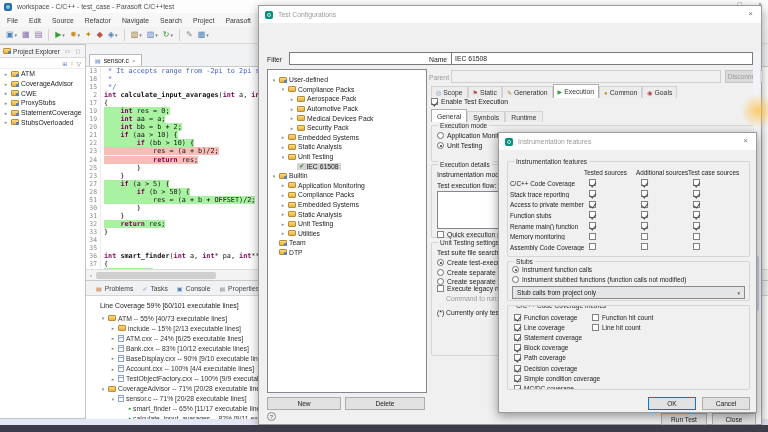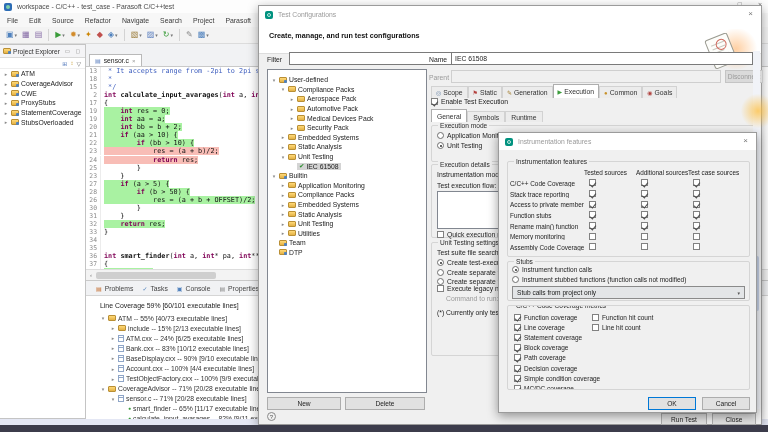--- a/index.html
+++ b/index.html
@@ -321,21 +321,21 @@
         </div>
         <div class="cl">
           <span class="ln">27</span>
           <span class="ct"><span class="seg g">    <span class="kw">if</span> (a &gt; 5) {</span></span>
         </div>
         <div class="cl">
           <span class="ln">28</span>
           <span class="ct"><span class="seg g">        <span class="kw">if</span> (b &gt; 50) {</span></span>
         </div>
         <div class="cl">
-          <span class="ln">26</span>
+          <span class="ln">51</span>
           <span class="ct"><span class="seg g">            res = (a + b + OFFSET)/2;</span></span>
         </div>
         <div class="cl">
           <span class="ln">30</span>
           <span class="ct"><span class="seg">        }</span></span>
         </div>
         <div class="cl">
           <span class="ln">31</span>
           <span class="ct"><span class="seg">    }</span></span>
         </div>
@@ -458,35 +458,20 @@
       </div>
   </div>
 
   <div id="status"></div>
 
   <div id="tcdlg">
     <div class="dlg-titlebar">
       <span class="dlg-icon"></span>
       <span class="dlg-title">Test Configurations</span>
       <span class="dlg-close">×</span>
-    </div>
-    <div class="tc-header">
-      <div class="tc-glowhdr"></div>
-      <div class="tc-subtitle">Create, manage, and run test configurations</div>
-      <svg class="tc-art" viewBox="0 0 52 38">
-        <g transform="rotate(-22 26 19)">
-          <rect x="15" y="3" width="23" height="30" rx="2" fill="#fdfdfa" stroke="#9a9a90" stroke-width="1"></rect>
-          <line x1="19" y1="10" x2="33" y2="10" stroke="#c9c9c0" stroke-width="1"></line>
-          <line x1="19" y1="14" x2="33" y2="14" stroke="#c9c9c0" stroke-width="1"></line>
-          <line x1="19" y1="18" x2="30" y2="18" stroke="#c9c9c0" stroke-width="1"></line>
-          <line x1="19" y1="22" x2="33" y2="22" stroke="#c9c9c0" stroke-width="1"></line>
-          <circle cx="29" cy="12" r="5" fill="none" stroke="#d06a5e" stroke-width="1"></circle>
-          <path d="M19 26 l3 3 l6 -7" fill="none" stroke="#d06a5e" stroke-width="1.2"></path>
-        </g>
-      </svg>
     </div>
 
     <div class="lbl" style="left:8px;top:50px">Filter</div>
     <div class="inp" style="left:30px;top:46px;width:190px;height:13px"></div>
     <span style="position:absolute;left:224px;top:48px;font-size:7px;color:#5b7fbf">▦</span>
 
     <div class="lbl" style="left:170px;top:50px">Name</div>
     <div class="inp" style="left:192px;top:46px;width:302px;height:13px">IEC 61508</div>
 
     <div class="lbl gray" style="left:170px;top:68px">Parent</div>

